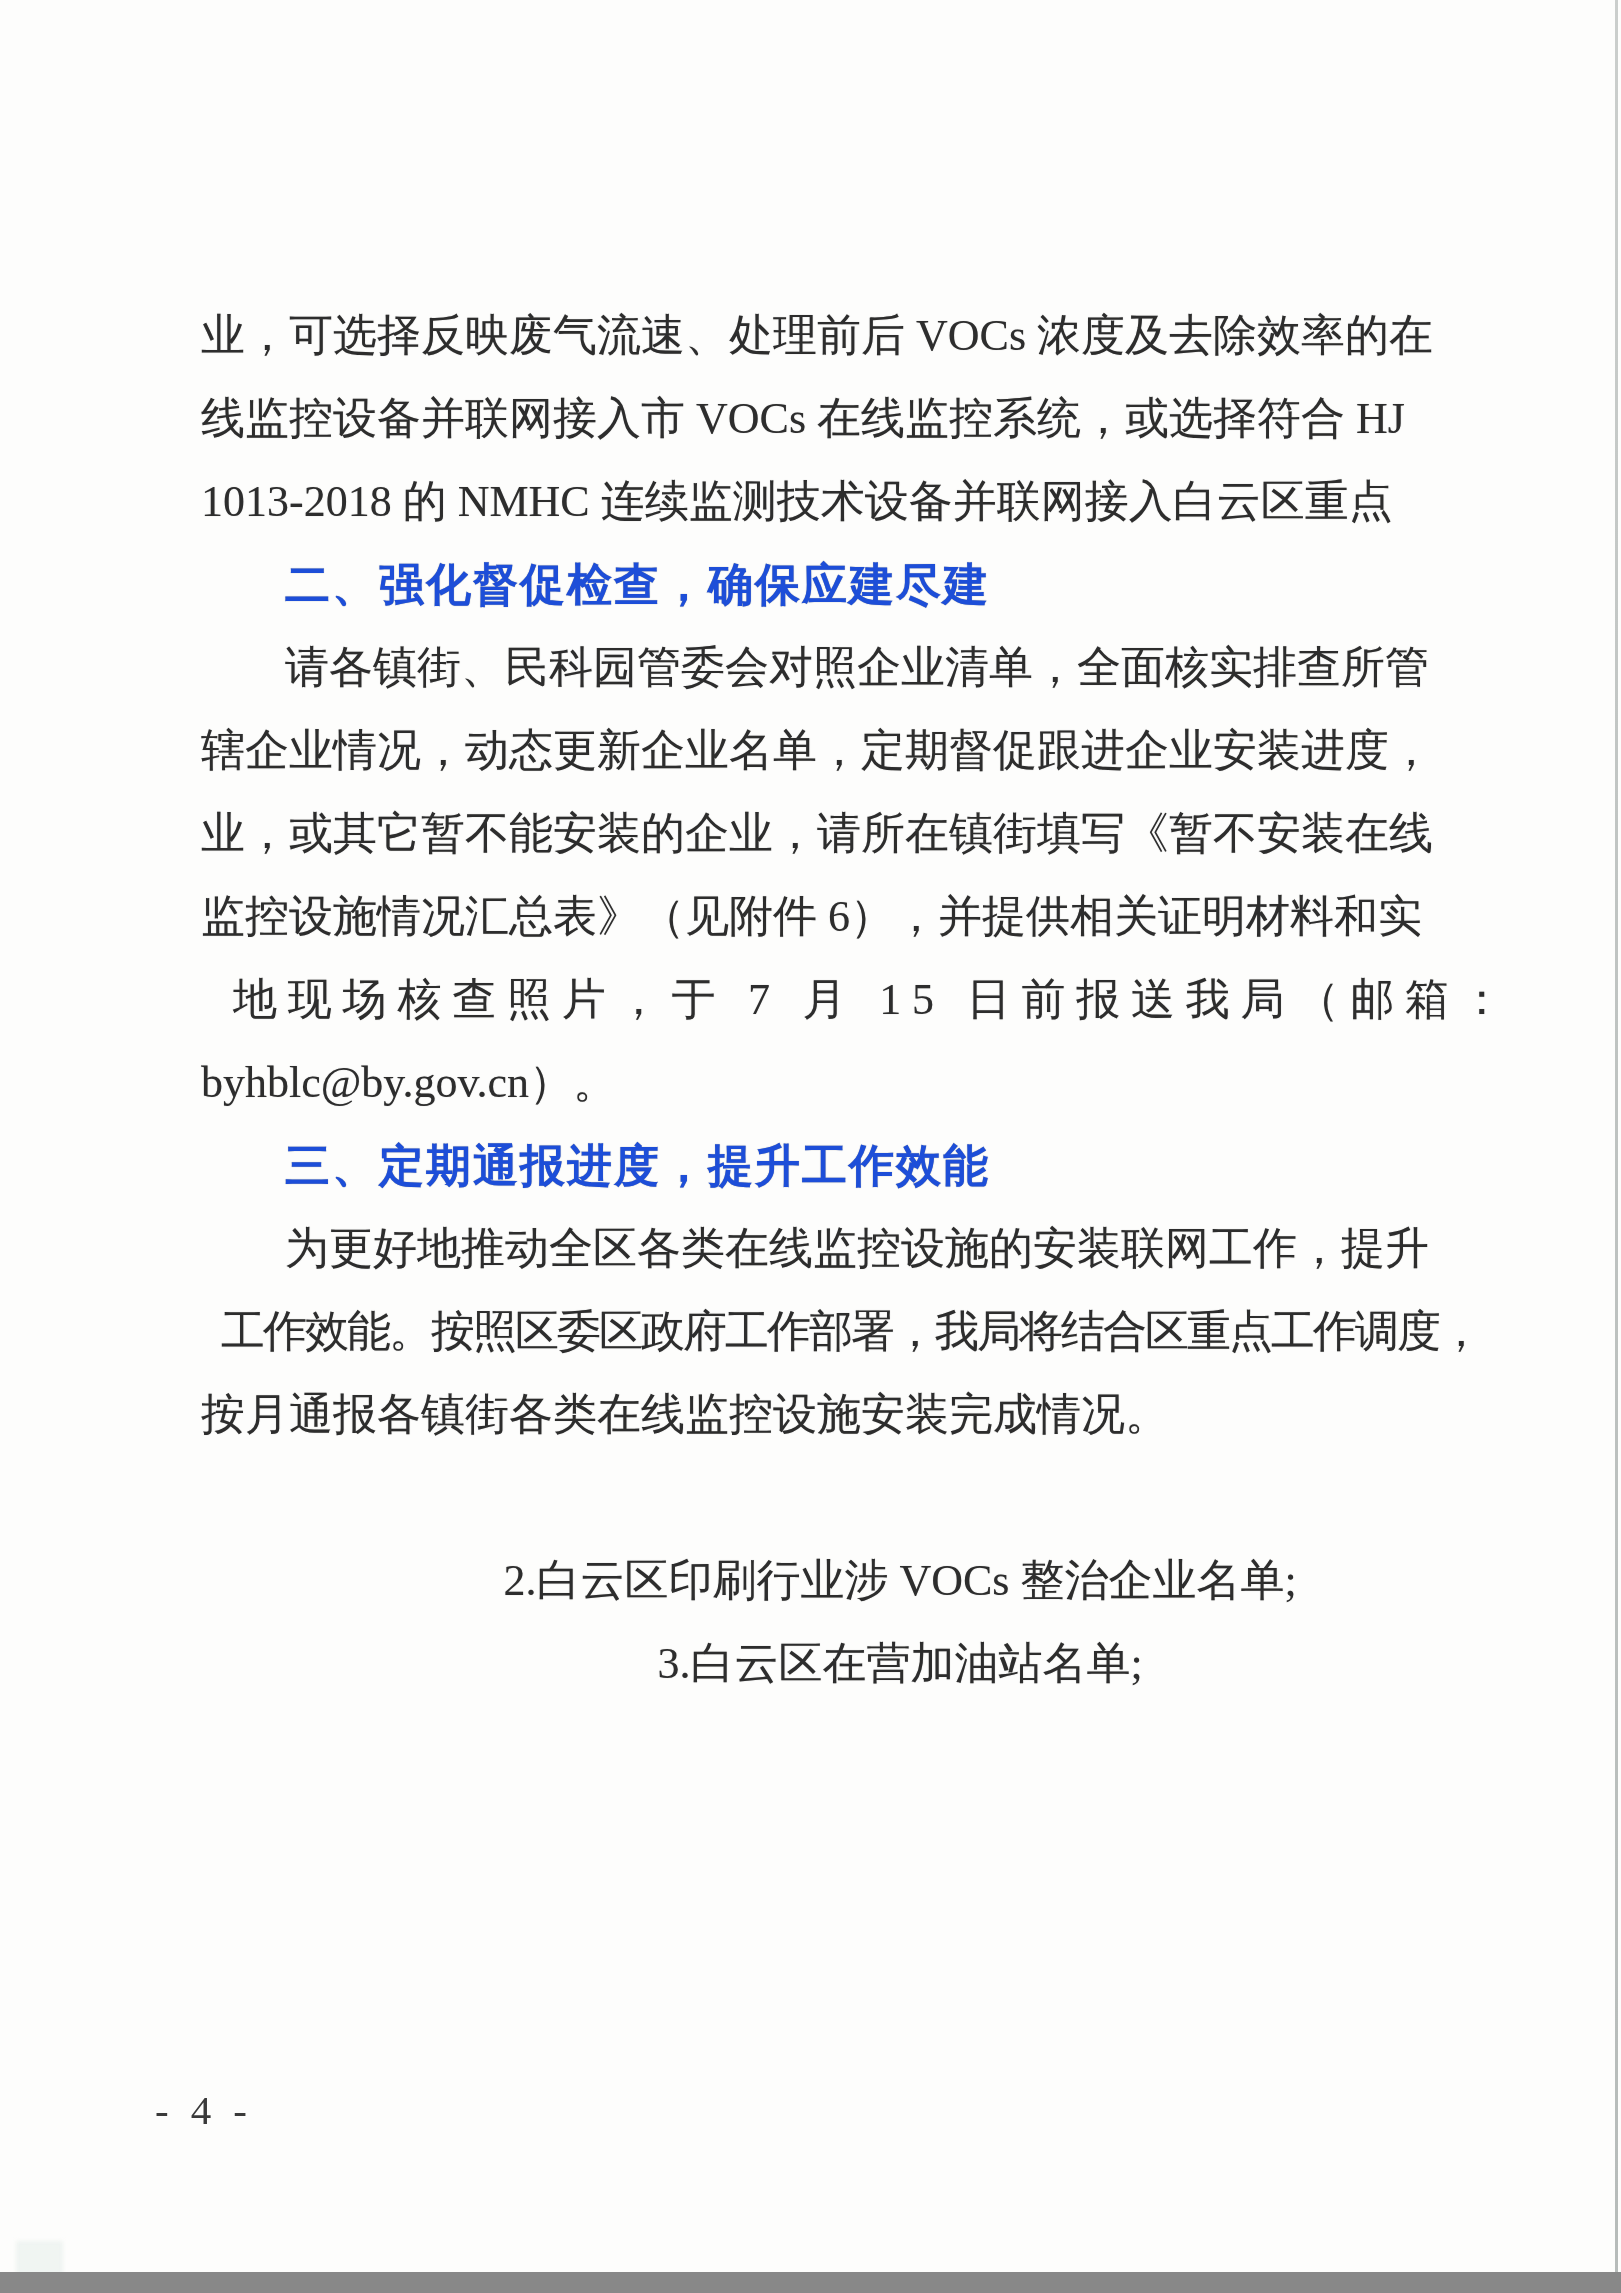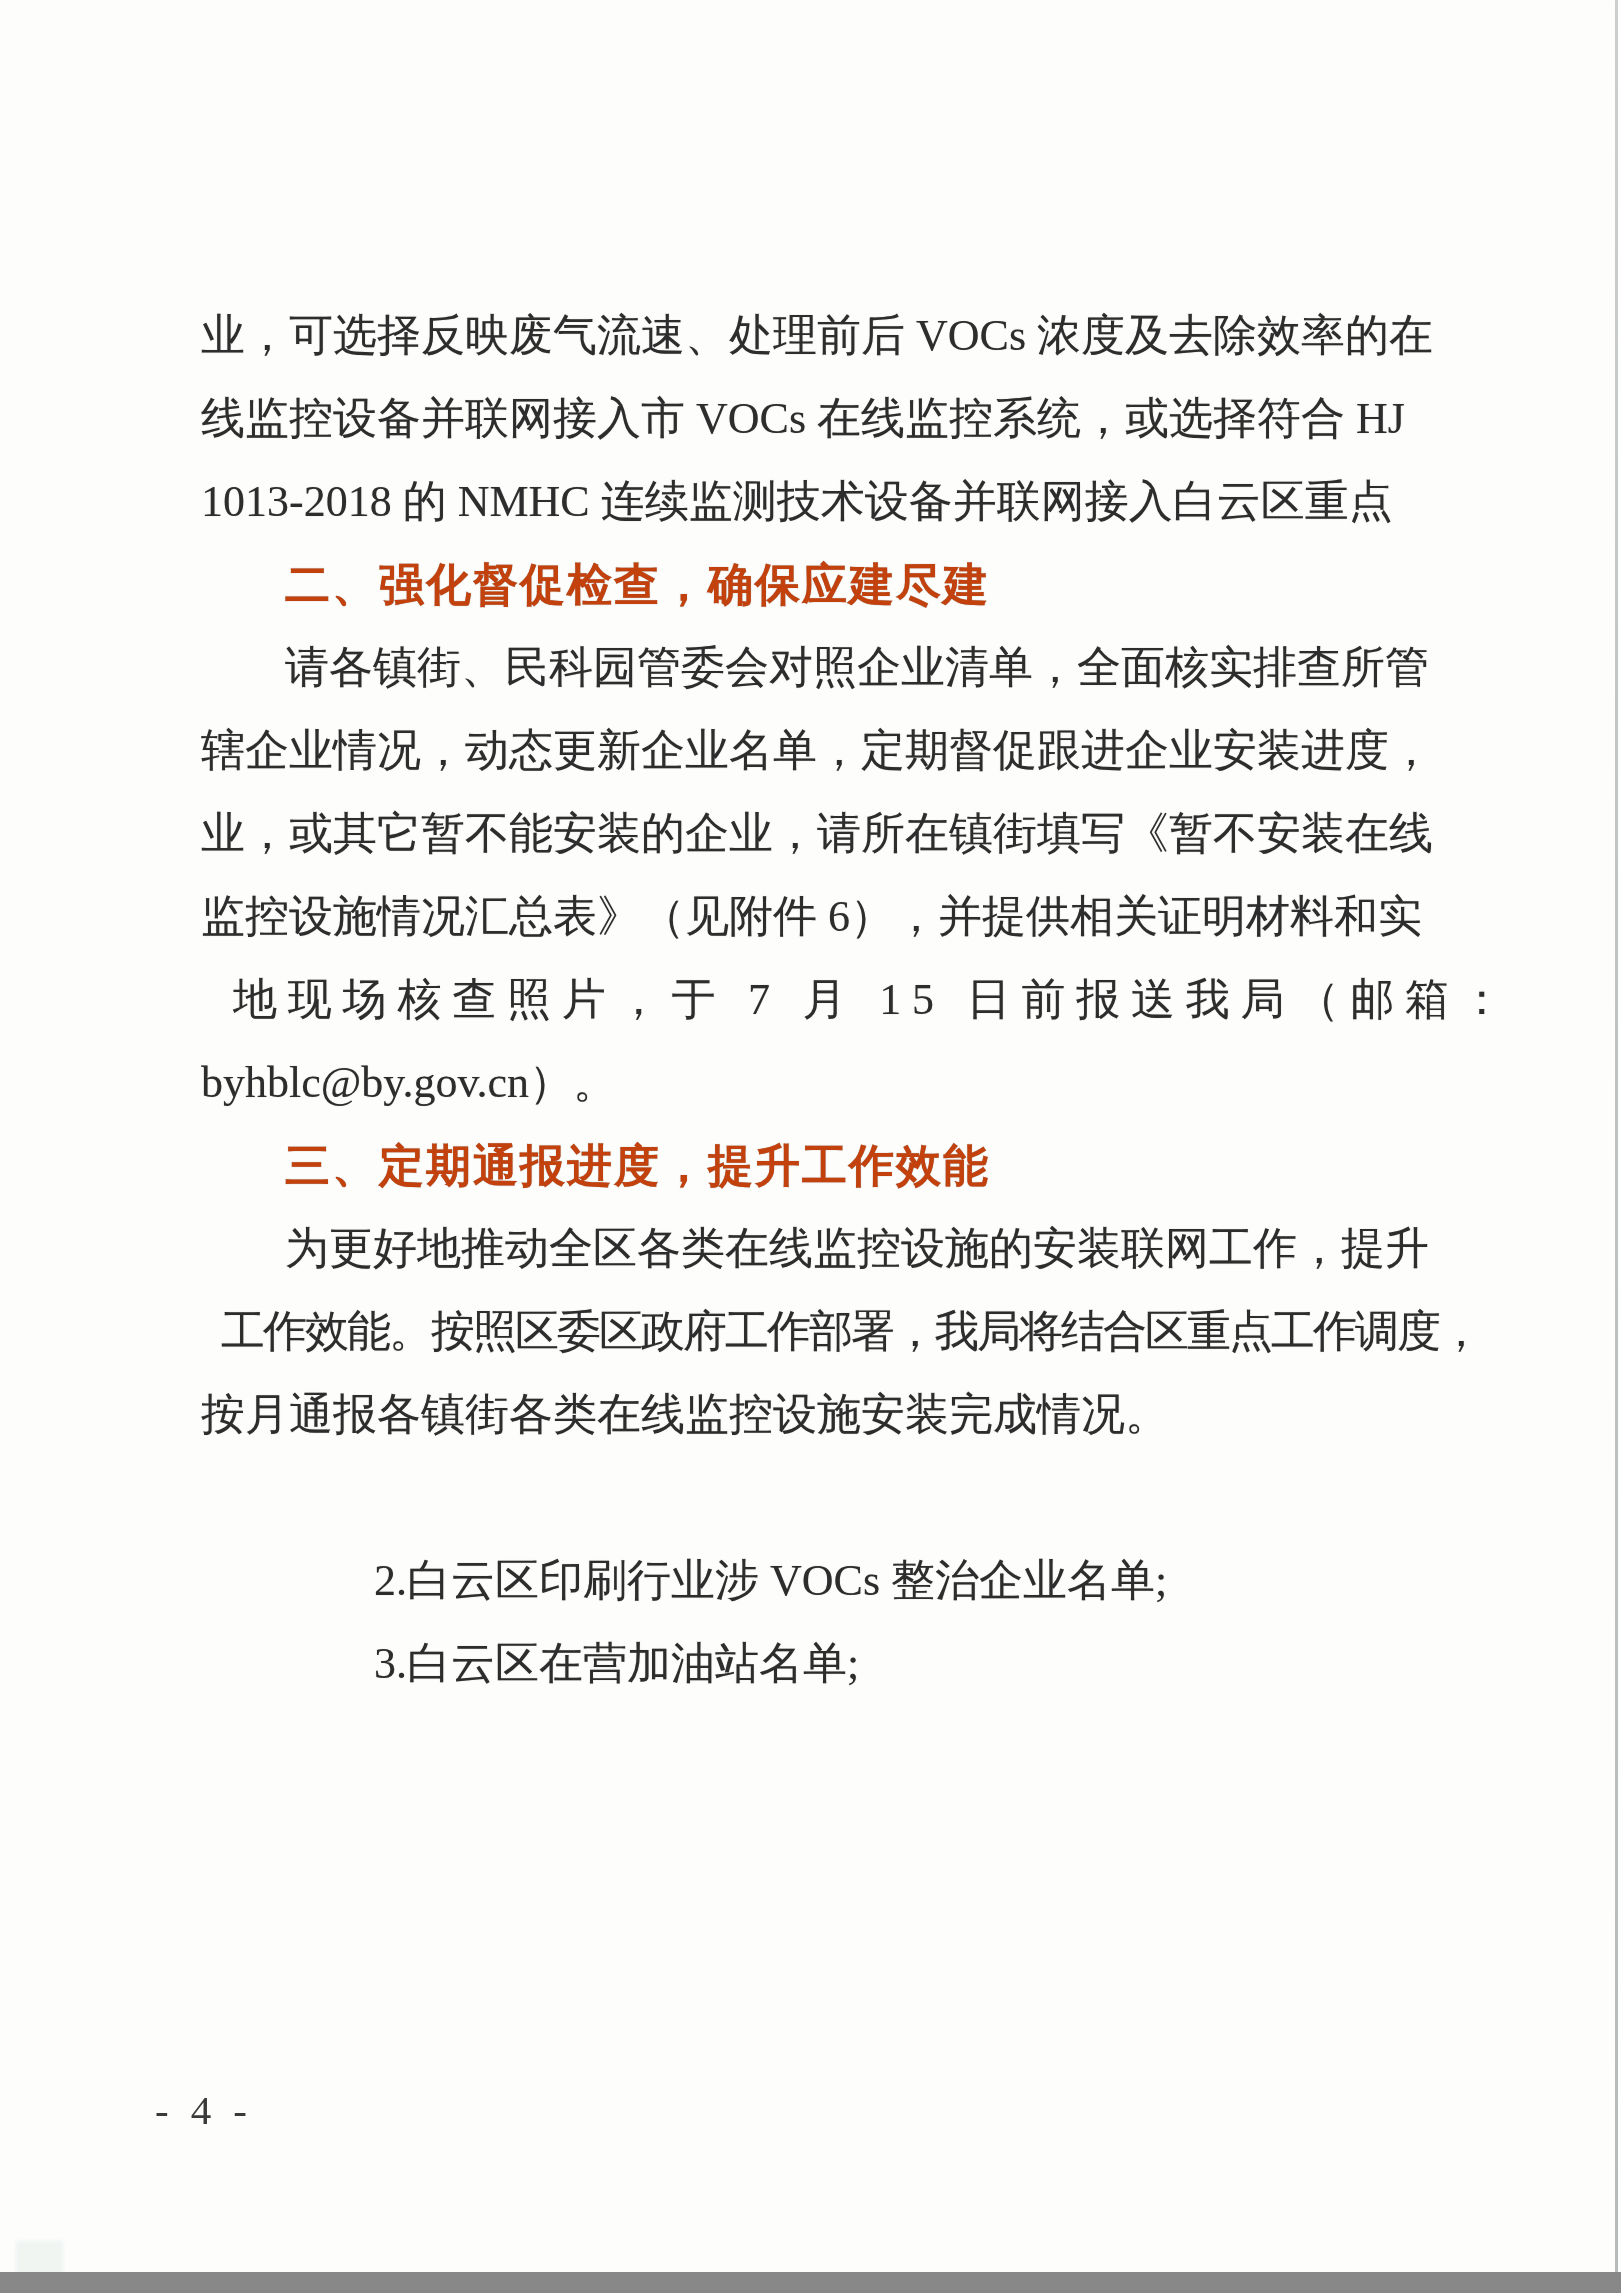--- a/index.html
+++ b/index.html
@@ -26,31 +26,31 @@
     height: 83px;
     line-height: 83px;
     font-size: 44px;
     white-space: nowrap;
     text-shadow: 0 0 1px rgba(40,40,40,0.35);
   }
   .indent { padding-left: 84px; }
   .heading {
     font-family: "Liberation Sans", "DejaVu Sans", sans-serif;
     font-weight: 700;
-    color: #c2410c;
+    color: #1d4ed8;
     font-size: 45px;
     letter-spacing: 2px;
     padding-left: 84px;
     text-shadow: 0 0 1px rgba(20,20,20,0.45);
   }
   .spaced { letter-spacing: 10.8px; margin-left: 32px; }
   .condensed { letter-spacing: -2px; margin-left: 20px; }
   .blank-line { height: 83px; }
   .attach-first { padding-left: 62px; }
-  .attach-item { padding-left: 173px; }
+  .attach-item { padding-left: 173px; text-align: center; }
   .page-number {
     position: absolute;
     left: 155px;
     top: 2086px;
     font-size: 41px;
     letter-spacing: 5.9px;
     color: #3a3a3a;
     font-family: "Liberation Serif", "DejaVu Serif", serif;
   }
   

